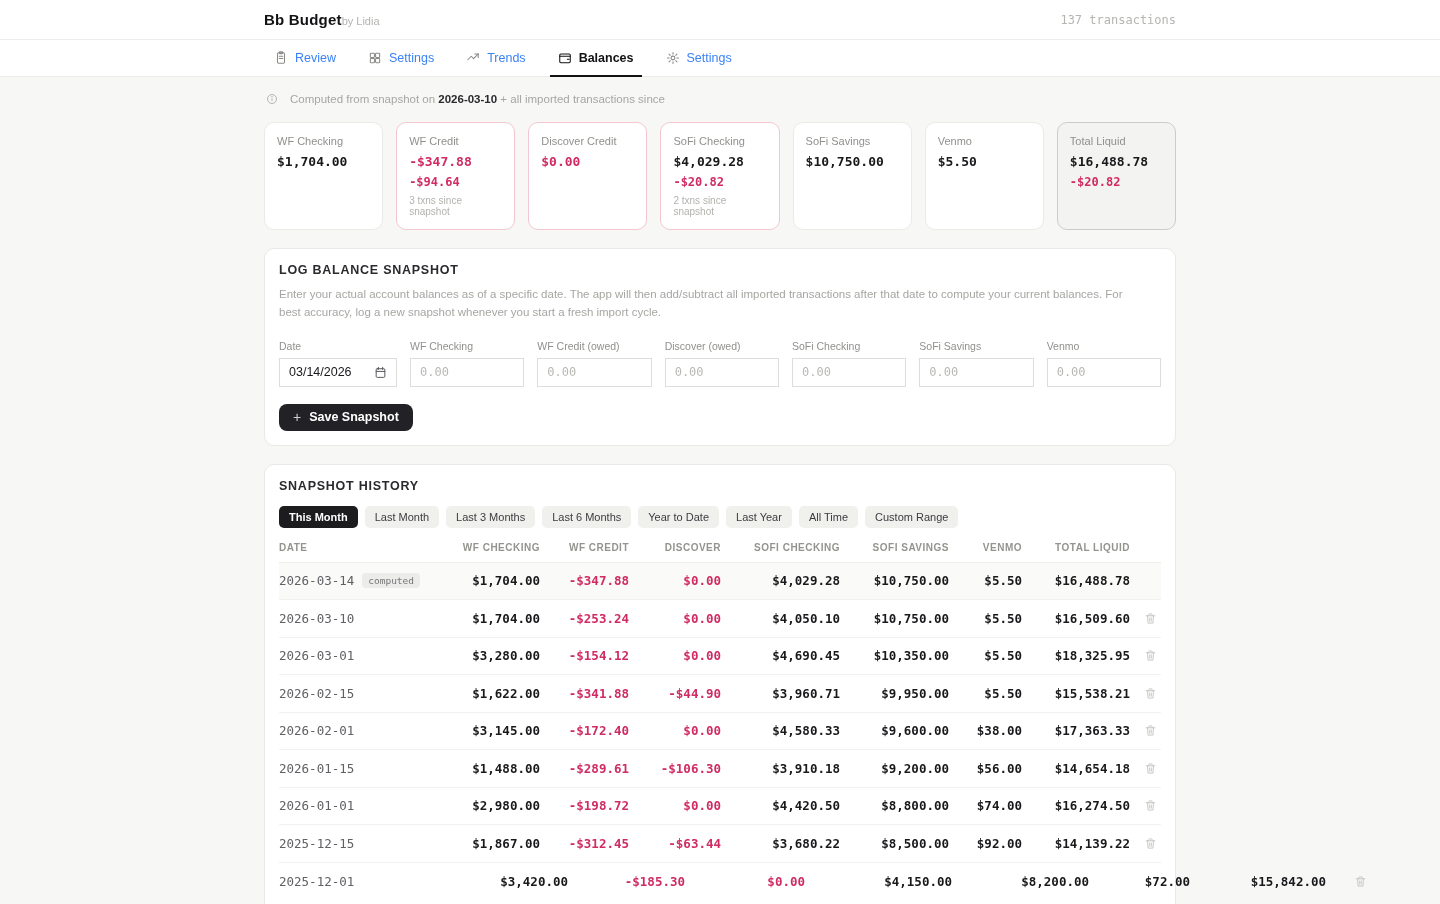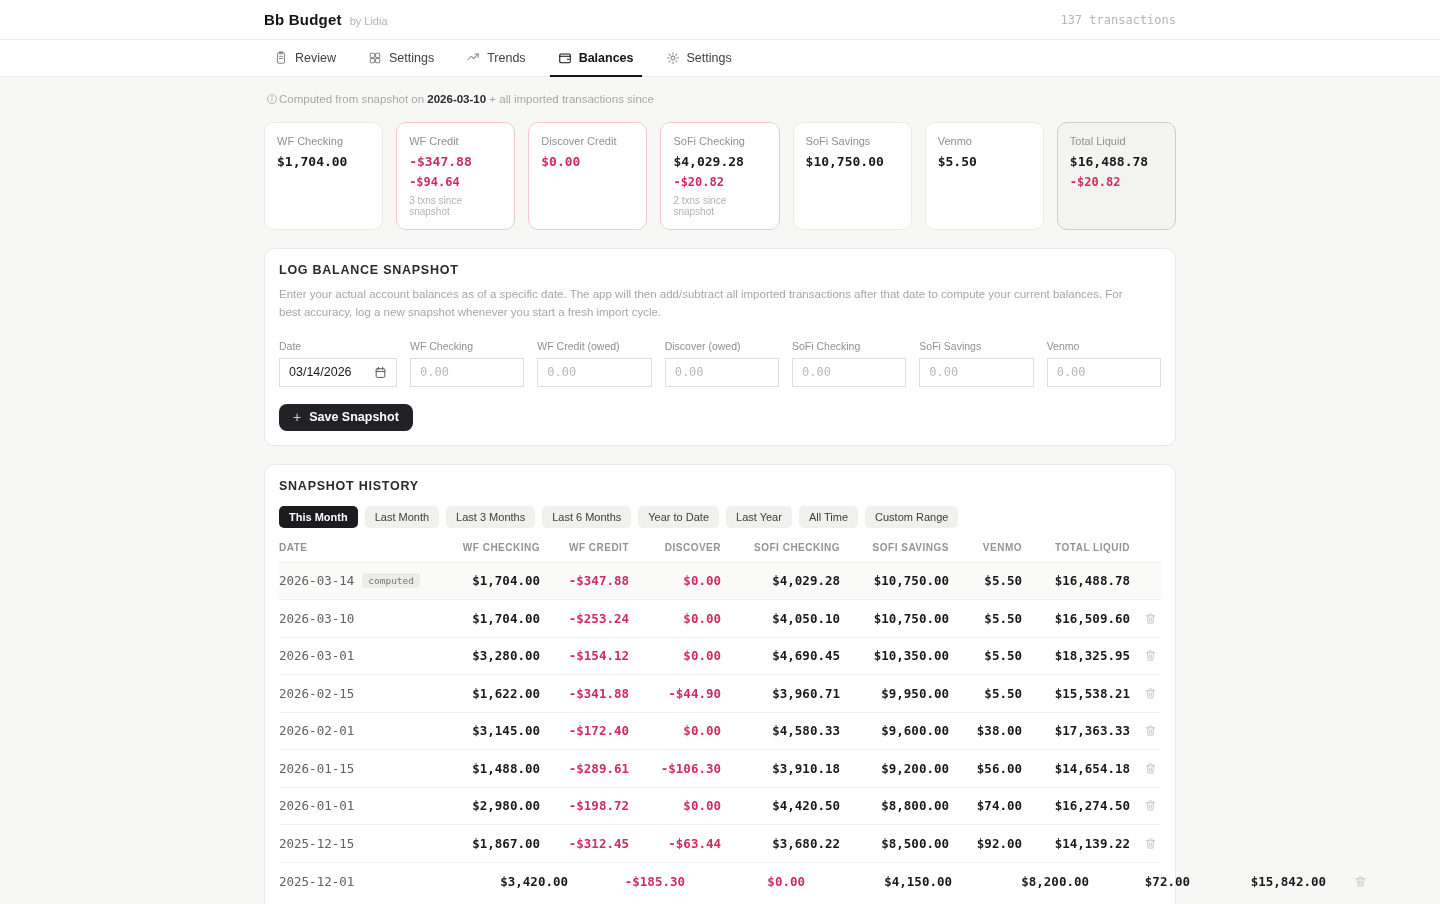--- a/index.html
+++ b/index.html
@@ -9,39 +9,39 @@
     background:#f7f7f5; color:#1b1b1e;
     -webkit-font-smoothing:antialiased;
   }
 
   
   .topbar { background:#fff; height:40px; border-bottom:1px solid #ececea; }
   .topbar-inner, .nav-inner, .main {
     width:912px; margin:0 auto;
   }
   .topbar-inner { display:flex; align-items:center; justify-content:space-between; height:100%; }
-  .brand { display:flex; align-items:baseline; gap:8px; }
+  .brand { display:flex; align-items:baseline; gap:0; }
   .brand-name { font-size:15px; font-weight:800; letter-spacing:.2px; color:#121214; }
   .brand-by { font-size:11px; color:#b3b3b0; font-weight:500; }
   .txn-count { font-family:"DejaVu Sans Mono", monospace; font-size:12px; color:#b5b5b2; }
 
   
   .navbar { background:#fff; height:37px; border-bottom:1px solid #ececea; }
   .nav-inner { display:flex; align-items:stretch; gap:28px; height:100%; padding-left:8px; }
-  .nav-tab { display:flex; align-items:center; gap:7px; font-size:12.5px; color:#404040;
+  .nav-tab { display:flex; align-items:center; gap:7px; font-size:12.5px; color:#3b82f6;
     cursor:pointer; position:relative; padding:0 2px; }
   .nav-tab svg { width:14px; height:14px; stroke:#8a8a87; }
   .nav-tab.active { color:#121214; font-weight:700; }
   .nav-tab.active svg { stroke:#121214; }
   .nav-tab.active::after { content:""; position:absolute; left:-6px; right:-6px; bottom:-1px; height:2px; background:#121214; }
 
   
   .main { padding-top:16px; }
 
-  .note { display:flex; align-items:center; gap:1px; font-size:11.5px; color:#a6a6a2; padding-left:2px; }
+  .note { display:flex; align-items:center; gap:12px; font-size:11.5px; color:#a6a6a2; padding-left:2px; }
   .note b { color:#2a2a2e; font-weight:700; }
   .note svg { width:12px; height:12px; stroke:#b5b5b2; flex:none; }
 
   
   .cards { display:grid; grid-template-columns:repeat(7,1fr); gap:13px; margin-top:17px; }
   .card { background:#fff; border:1px solid #eceae6; border-radius:10px; padding:12px 12px; min-height:88px; }
   .card.credit { border-color:#f2c6d3; }
   .card.total { background:#f3f3f1; border-color:#cccdc9; }
   .card-label { font-size:11px; color:#90908d; margin-bottom:7px; }
   .card-value { font-family:"DejaVu Sans Mono", monospace; font-size:13px; font-weight:700; color:#19191c; }

